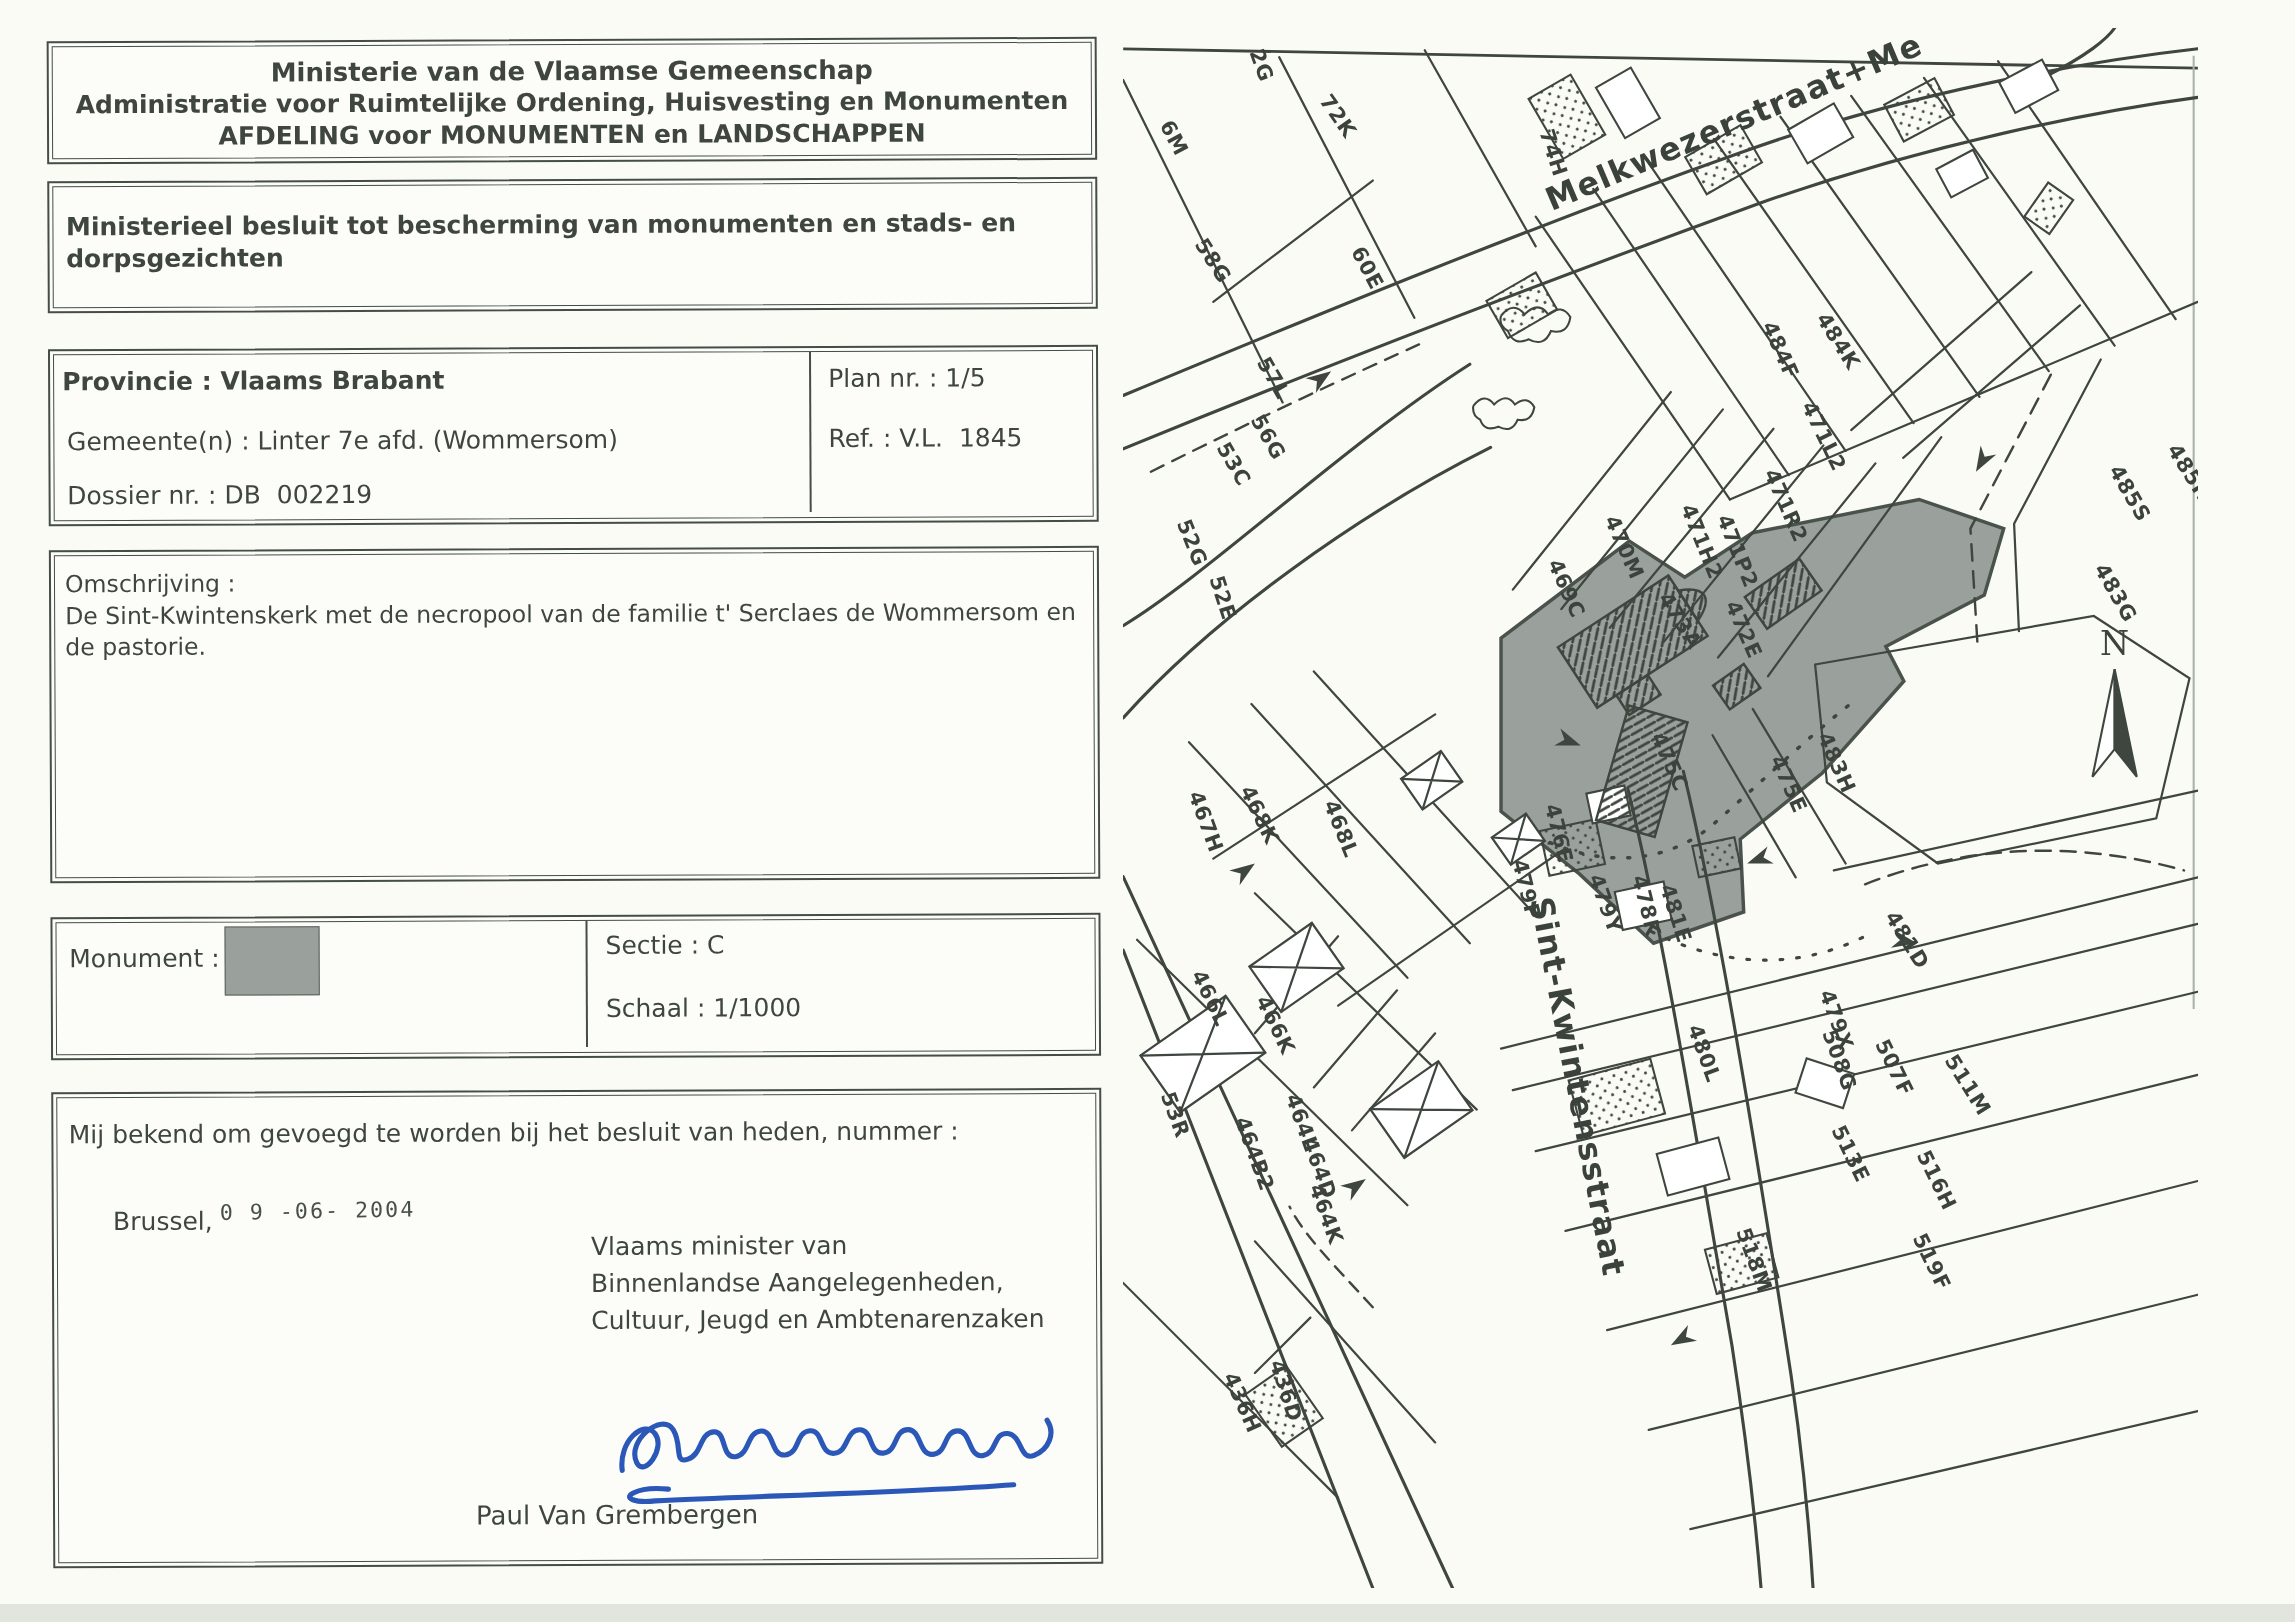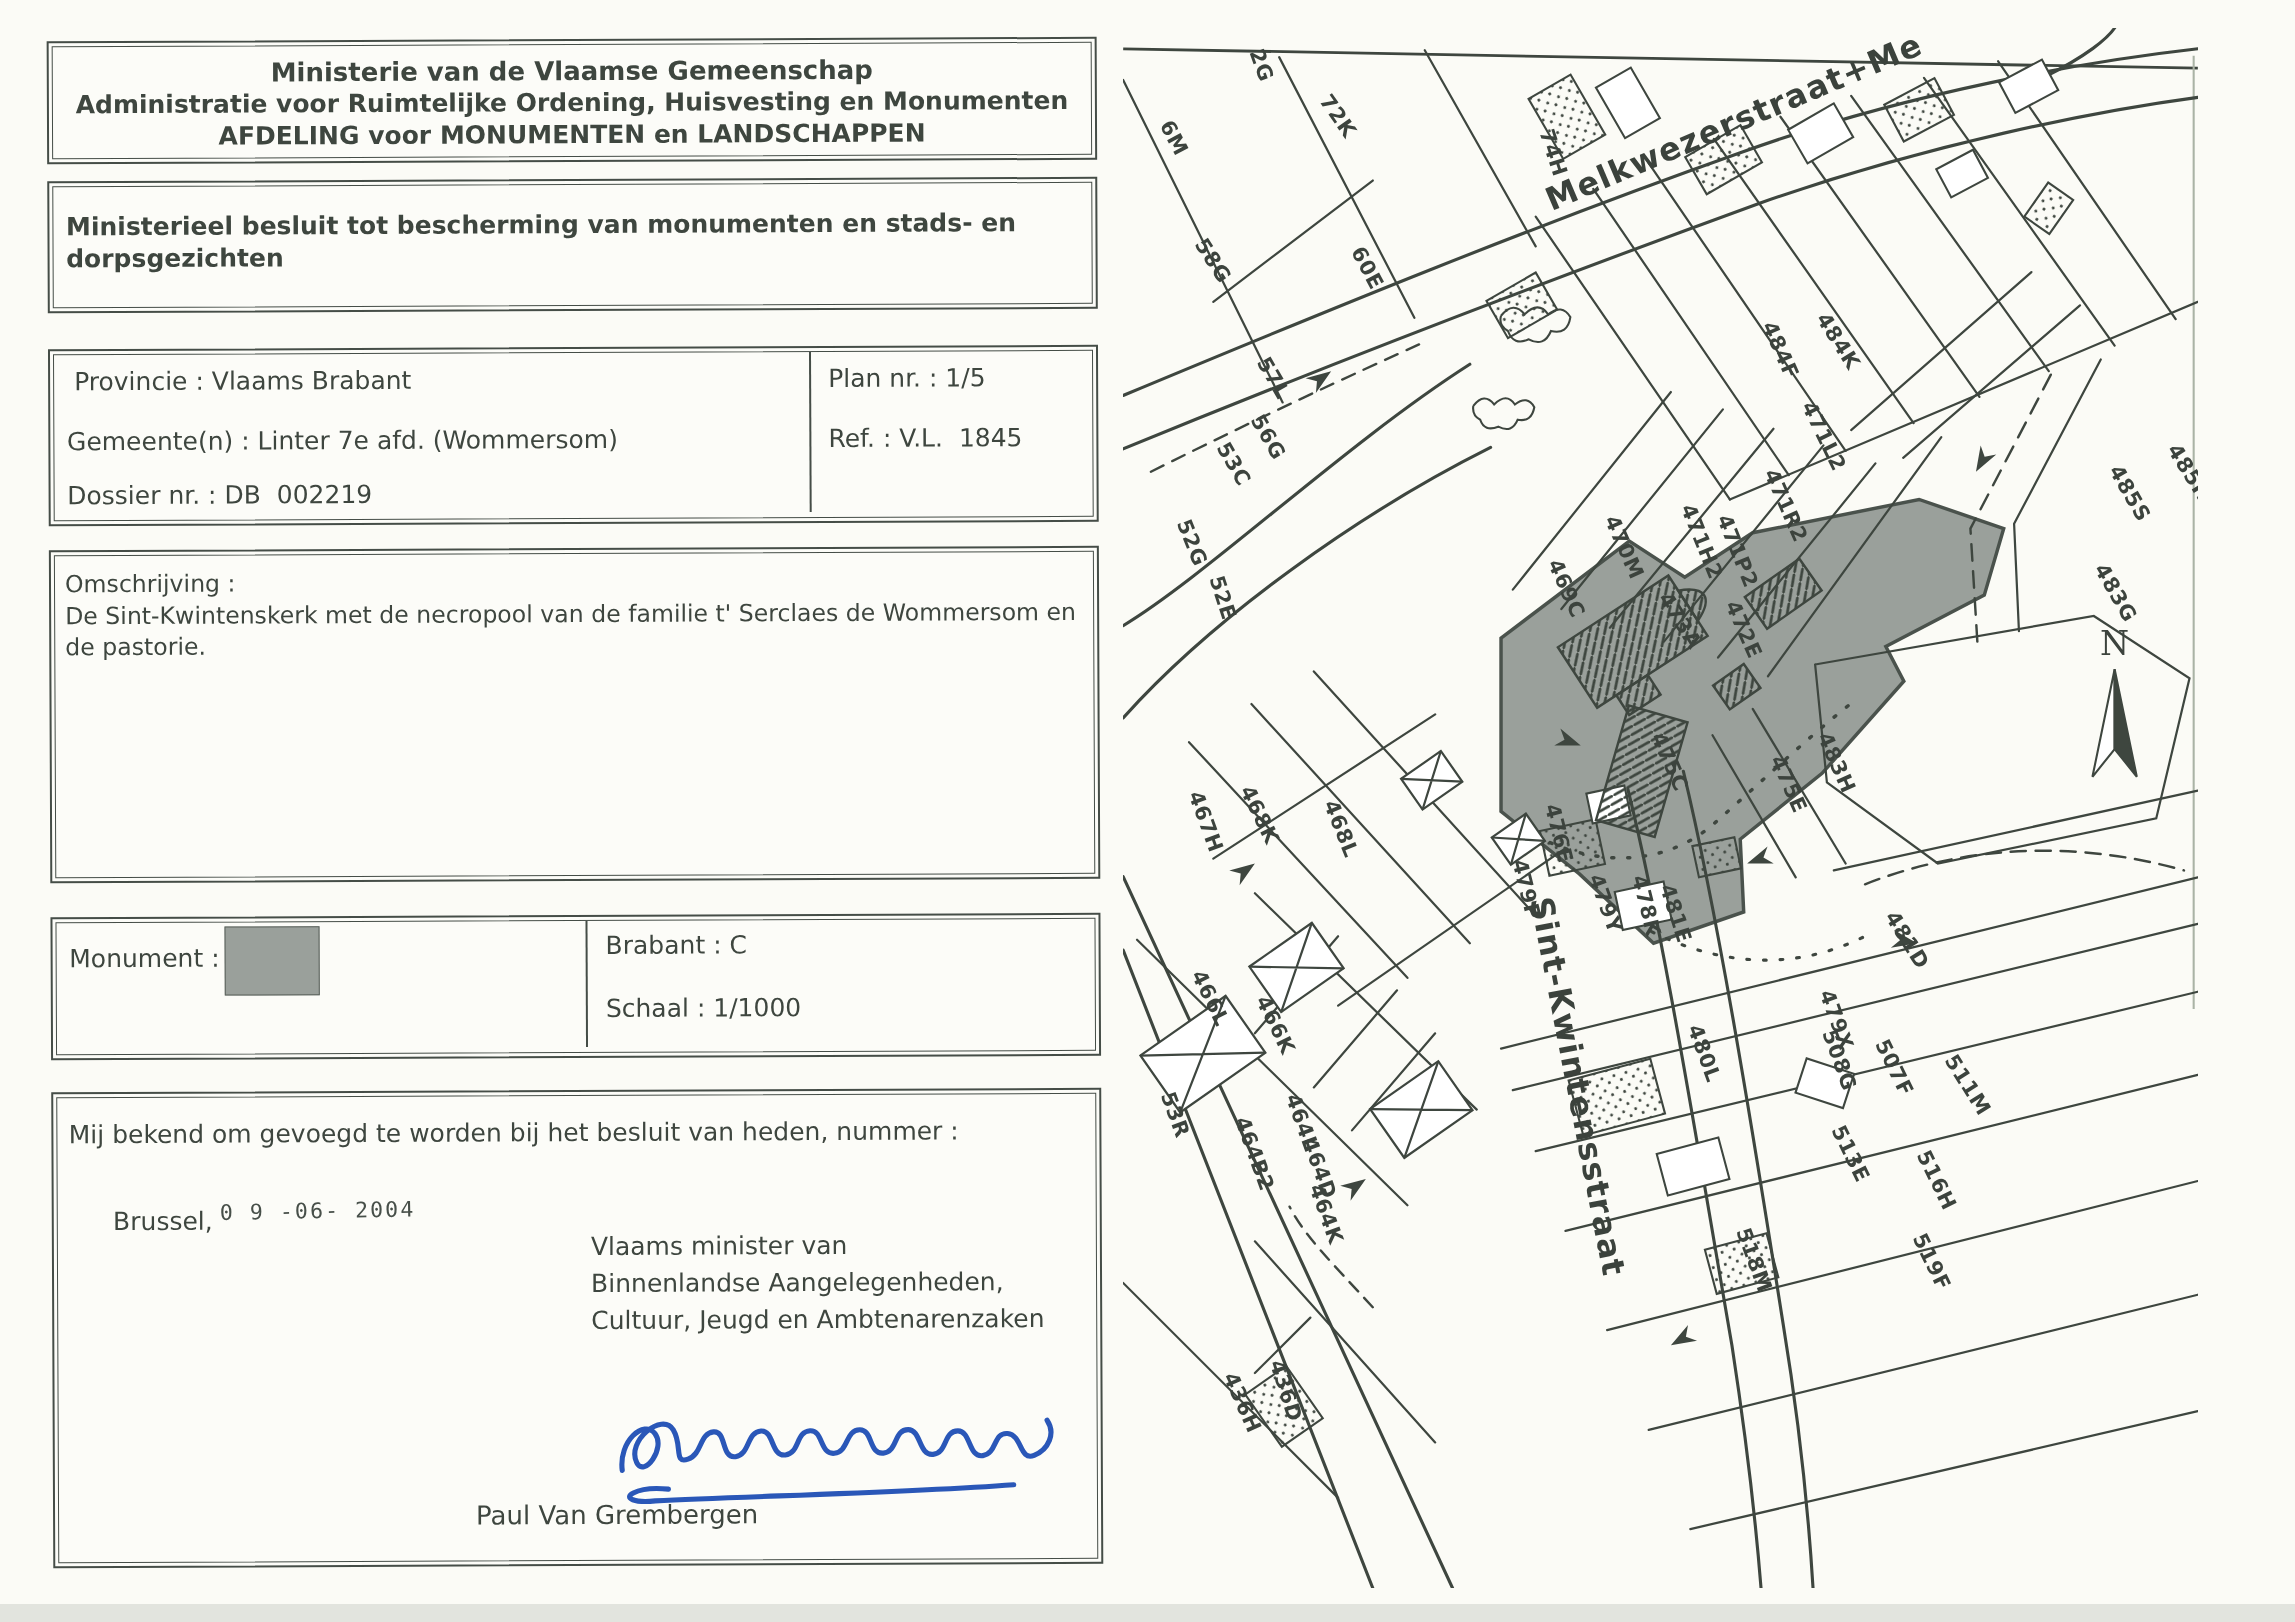--- a/index.html
+++ b/index.html
@@ -38,38 +38,38 @@
       <div class="abs ctr b t36" style="left:0;top:78px;width:100%;">AFDELING voor MONUMENTEN en LANDSCHAPPEN</div>
     </div>
 
     <div class="dbox" style="left:50px;top:179px;width:1046px;height:128px;">
       <div class="abs b t36" style="left:16.6px;top:28px;">Ministerieel besluit tot bescherming van monumenten en stads- en</div>
       <div class="abs b t36" style="left:16.6px;top:60px;">dorpsgezichten</div>
     </div>
 
     <div class="dbox" style="left:50px;top:347px;width:1046px;height:173px;">
       <div class="abs" style="left:759px;top:4.2px;width:2.1px;height:160px;background:#454d47;"></div>
-      <div class="abs t36" style="left:24px;top:15.3px;">Provincie : Vlaams Brabant</div>
+      <div class="abs t36" style="left:12px;top:15.3px;font-weight:bold;">Provincie : Vlaams Brabant</div>
       <div class="abs t36" style="left:16.6px;top:75px;">Gemeente(n) : Linter 7e afd. (Wommersom)</div>
       <div class="abs t36 pre" style="left:16.6px;top:129px;">Dossier nr. : DB  002219</div>
       <div class="abs t36" style="left:778px;top:15.3px;">Plan nr. : 1/5</div>
       <div class="abs t36 pre" style="left:778px;top:75px;">Ref. : V.L.  1845</div>
     </div>
 
     <div class="dbox" style="left:50px;top:548px;width:1046px;height:329px;">
       <div class="abs t34" style="left:14px;top:16.6px;">Omschrijving :</div>
       <div class="abs t34 pre" style="left:14px;top:49px;">De Sint-Kwintenskerk met de necropool van de familie t' Serclaes de Wommersom en</div>
       <div class="abs t34" style="left:14px;top:80px;">de pastorie.</div>
     </div>
 
     <div class="dbox" style="left:50px;top:915px;width:1046px;height:139px;">
       <div class="abs" style="left:533px;top:4.2px;width:2.1px;height:126px;background:#454d47;"></div>
       <div class="abs t36" style="left:16.6px;top:23.6px;">Monument :</div>
       <div class="swatch" style="left:172px;top:8.3px;width:93px;height:67px;"></div>
-      <div class="abs t36" style="left:553px;top:12.5px;">Brabant : C</div>
+      <div class="abs t36" style="left:553px;top:12.5px;">Sectie : C</div>
       <div class="abs t36" style="left:553px;top:76px;">Schaal : 1/1000</div>
     </div>
 
     <div class="dbox" style="left:50px;top:1090px;width:1046px;height:472px;">
       <div class="abs t36" style="left:15.3px;top:25px;">Mij bekend om gevoegd te worden bij het besluit van heden, nummer :</div>
       <div class="abs t36" style="left:15.3px;top:112px;margin-left:44px;">Brussel,</div>
       <div class="abs stamp pre" style="left:166px;top:105px;">0 9 -06- 2004</div>
       <div class="abs t36" style="left:537px;top:136px;line-height:1.48;">
         <div>Vlaams minister van</div>
         <div>Binnenlandse Aangelegenheden,</div>

